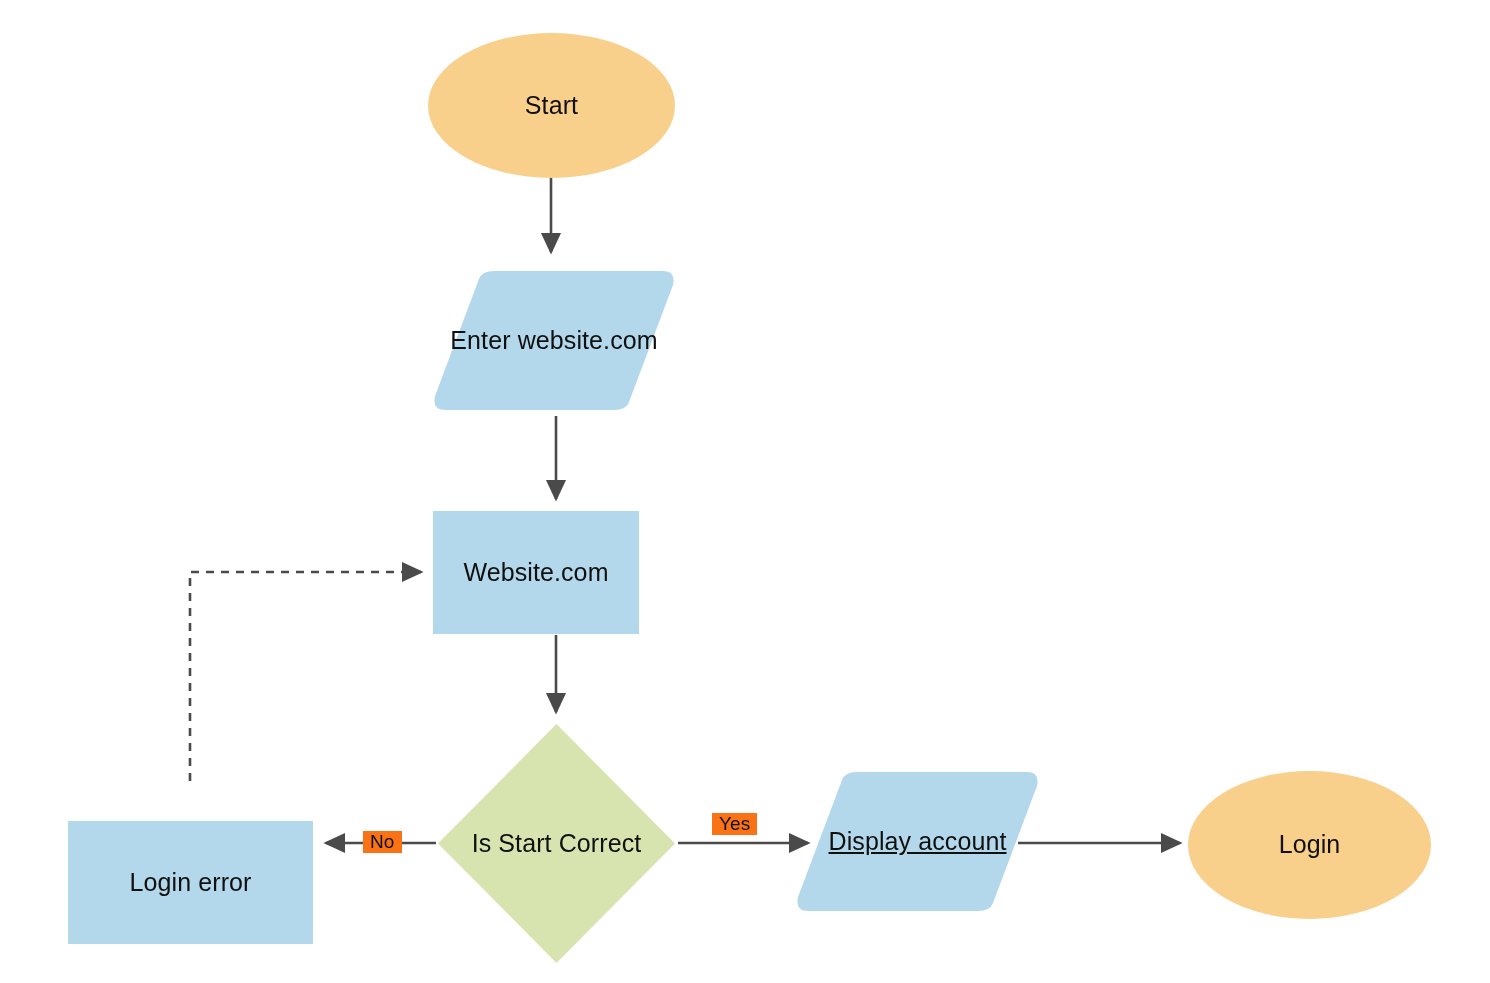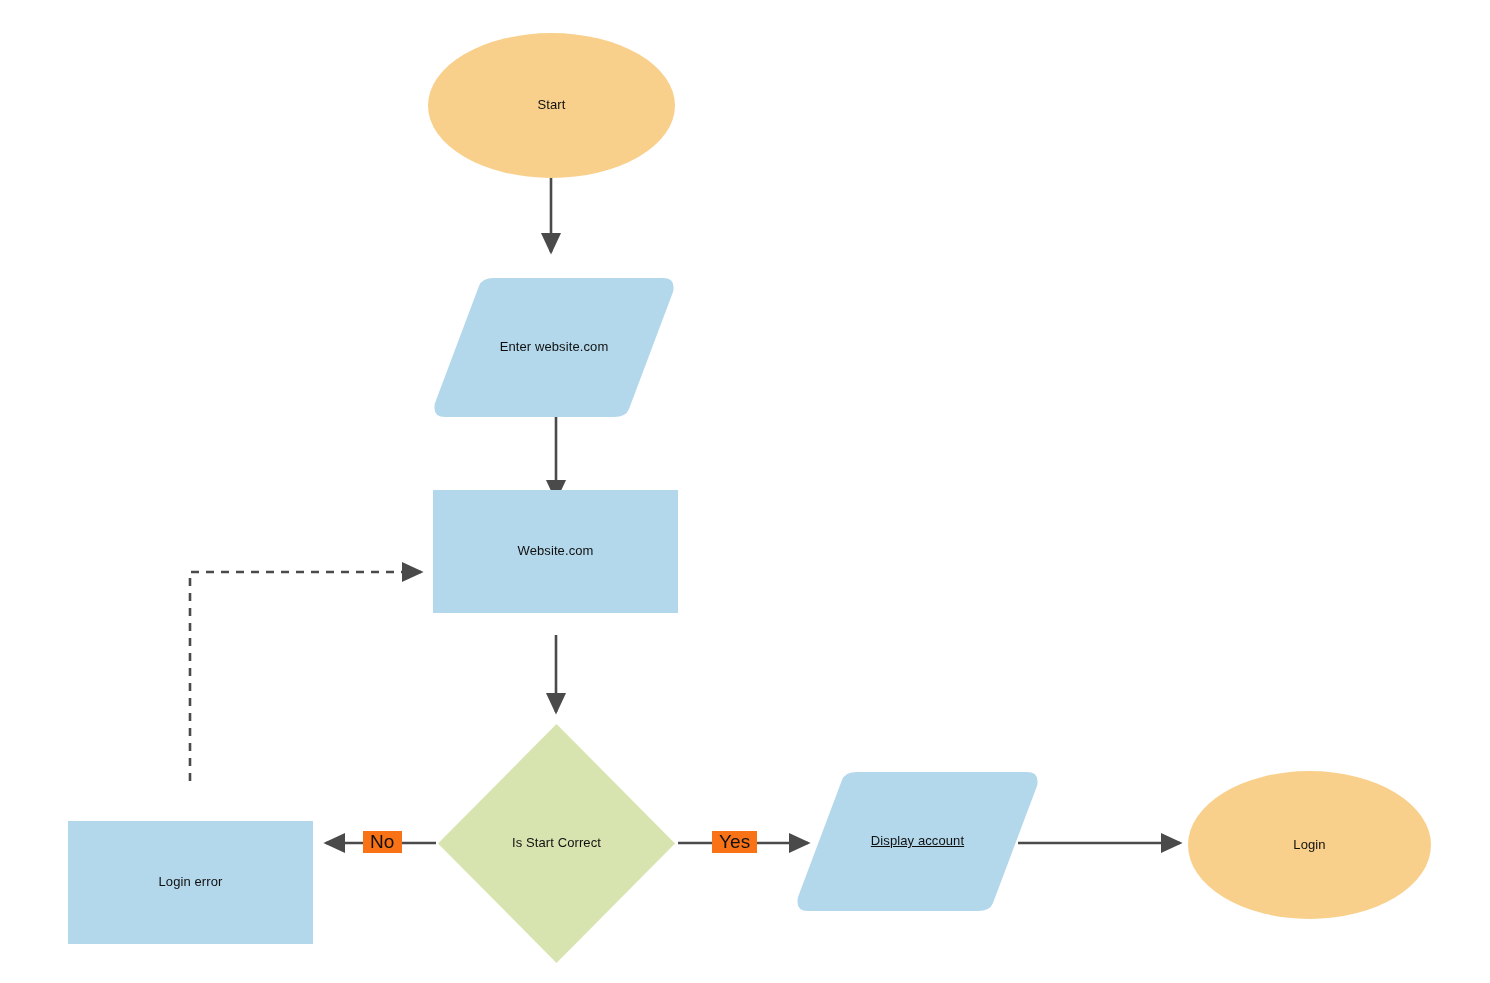--- a/index.html
+++ b/index.html
@@ -26,21 +26,21 @@
     height: 983px;
   }
   .node {
     position: absolute;
     box-sizing: border-box;
     display: flex;
     align-items: center;
     justify-content: center;
     text-align: center;
     color: #10100f;
-    font-size: 13px;
+    font-size: 25px;
     line-height: 1.25;
     letter-spacing: 0.1px;
   }
   .node .label {
     position: relative;
     z-index: 2;
     padding: 0 6px;
     white-space: nowrap;
   }
   .shape {
@@ -110,28 +110,28 @@
     <g>
       <path d="M190,781 L190,572 L421,572" stroke="#4a4a4a" stroke-width="2.6" fill="none" stroke-dasharray="8 7" marker-end="url(#arrowhead-dashed)"></path>
     </g>
   </svg>
 
   <div class="node" style="left:428px; top:33px; width:247px; height:145px;">
     <div class="shape shape-ellipse" style="background:#f8d08b;"></div>
     <span class="label">Start</span>
   </div>
 
-  <div class="node" style="left:432px; top:272px; width:244px; height:151px;">
+  <div class="node" style="left:432px; top:265px; width:244px; height:151px;">
     <svg class="shape" viewBox="0 0 244 151" preserveAspectRatio="none">
       <path d="M62,6 Q50,6 47,14 L3,131 Q0,145 13,145 L182,145 Q194,145 197,137 L241,20 Q244,6 231,6 Z" fill="#b3d8ec"></path>
     </svg>
     <span class="label">Enter website.com</span>
   </div>
 
-  <div class="node" style="left:433px; top:490px; width:245px; height:123px;">
+  <div class="node" style="left:433px; top:511px; width:206px; height:123px;">
     <div class="shape shape-rect" style="background:#b3d8ec;"></div>
     <span class="label">Website.com</span>
   </div>
 
   <div class="node" style="left:438px; top:724px; width:237px; height:239px;">
     <svg class="shape" viewBox="0 0 237 239" preserveAspectRatio="none">
       <path d="M118.5,0 L237,119.5 L118.5,239 L0,119.5 Z" fill="#d7e4af"></path>
     </svg>
     <span class="label" style="background:#d7e4af;">Is Start Correct</span>
   </div>
@@ -148,15 +148,15 @@
     <span class="label">Display account</span>
   </div>
 
   <div class="node" style="left:1188px; top:771px; width:243px; height:148px;">
     <div class="shape shape-ellipse" style="background:#f8d08b;"></div>
     <span class="label">Login</span>
   </div>
 
   <div class="edge-label" style="left:363px; top:831px;">No</div>
 
-  <div class="edge-label" style="left:712px; top:831px;">Yes</div>
+  <div class="edge-label" style="left:712px; top:813px;">Yes</div>
 
 </div>
 
 </body></html>

